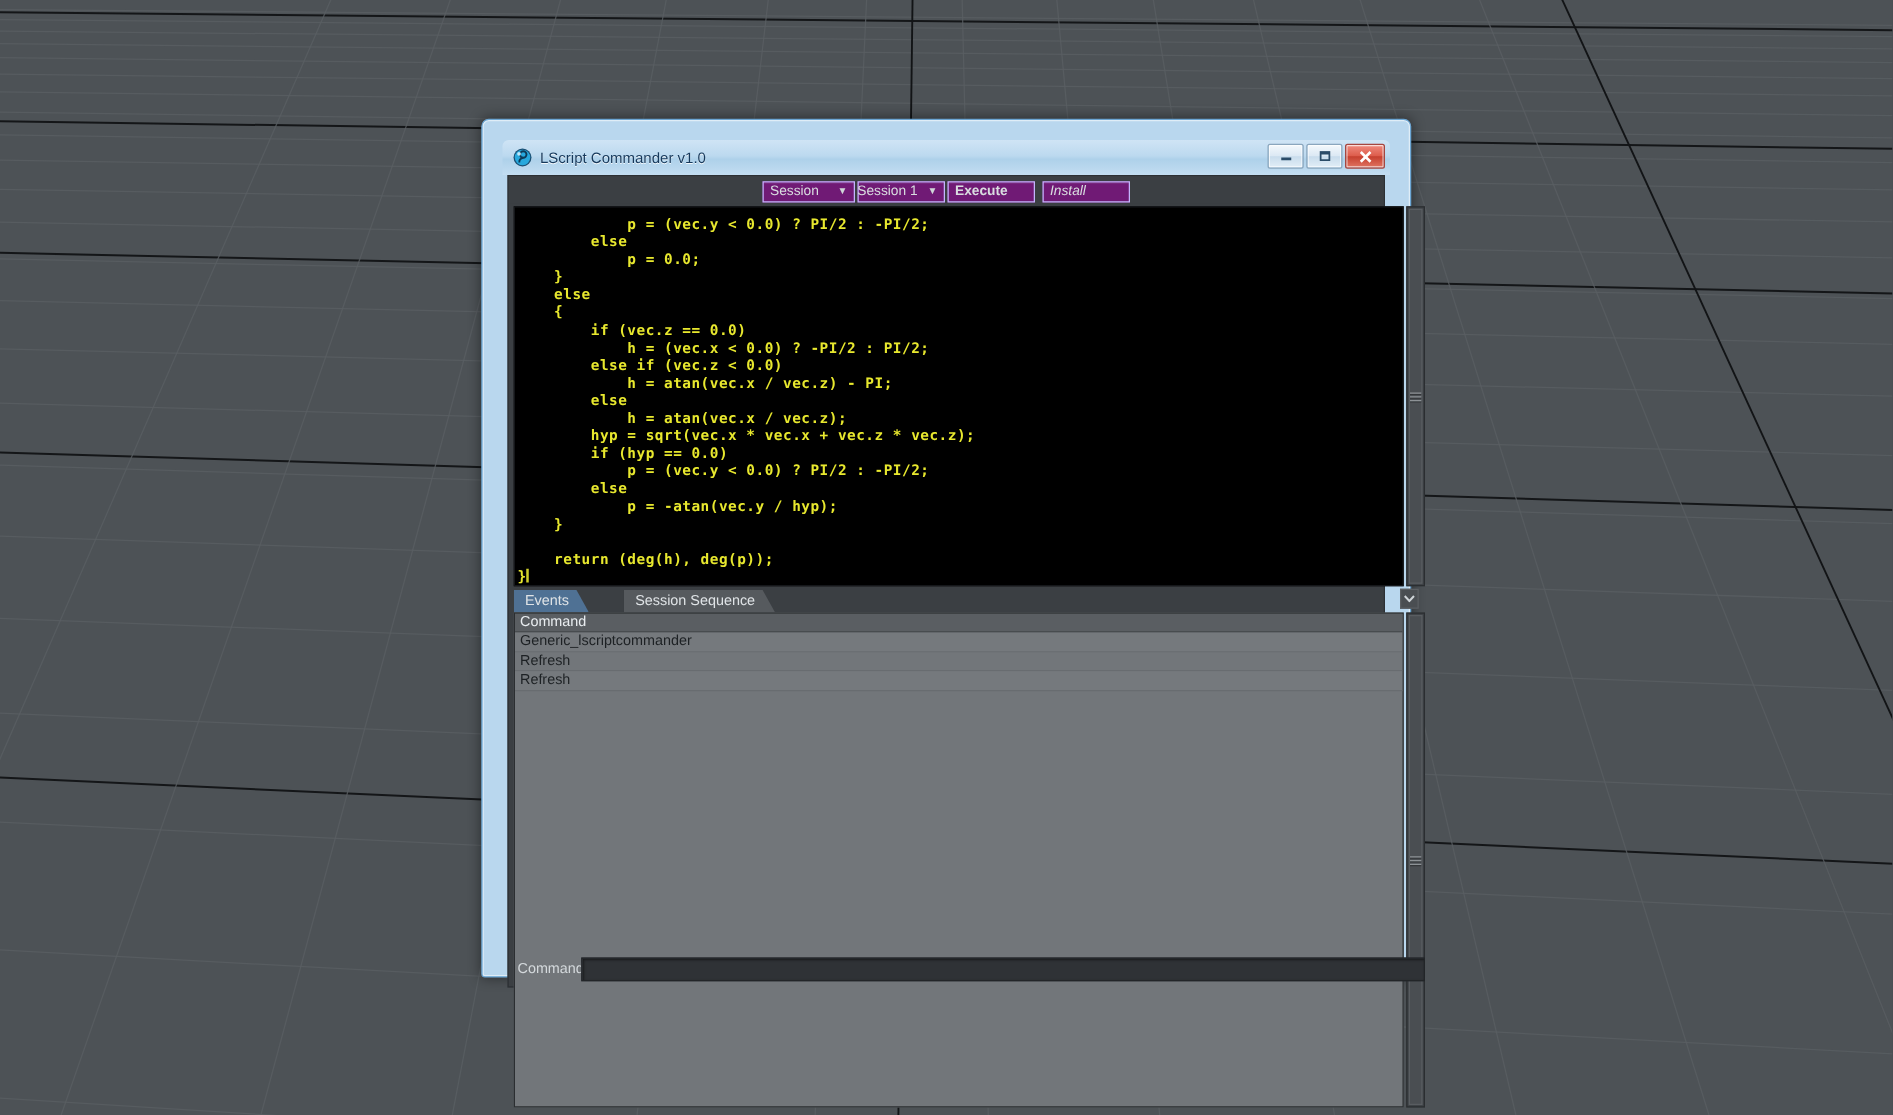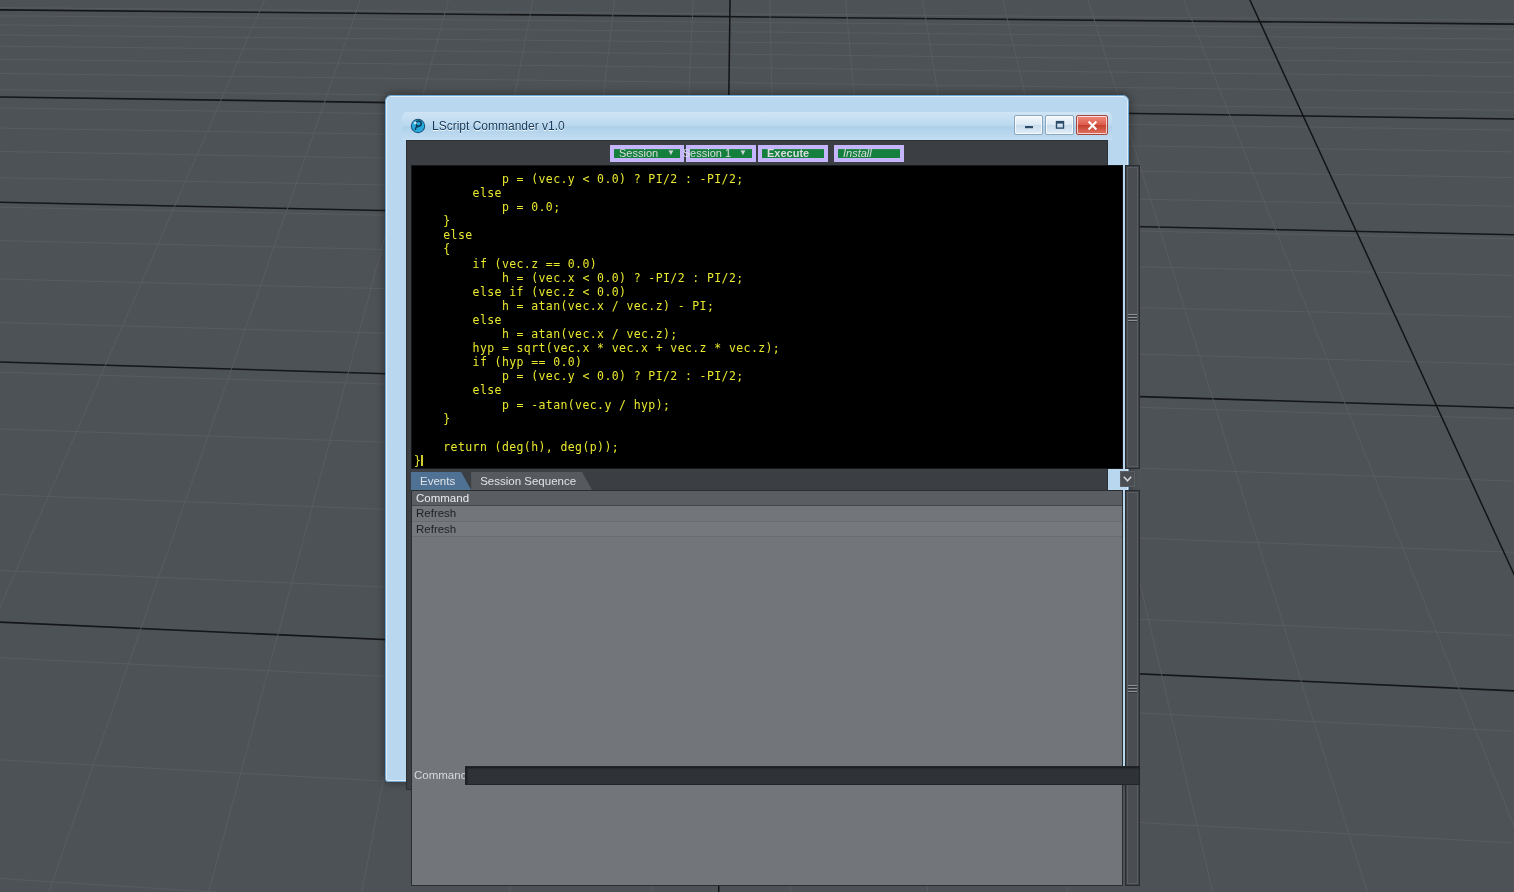--- a/index.html
+++ b/index.html
@@ -71,42 +71,43 @@
   
   #toolbar {
     height: 22px;
     display: flex; align-items: center; justify-content: center;
     gap: 2px;
     background: #3b3f43;
     padding-top: 2px;
   }
   .tb-ctl {
     height: 17px;
-    background: #15803d;
-    border: 4px solid #c4b5fd;
+    background: #701a75;
+    border: 1px solid #c4b5fd;
     color: #d9dde0;
     font-size: 11px;
     display: flex; align-items: center;
     padding: 0 5px;
     white-space: nowrap;
     box-shadow: inset 0 1px 0 rgba(255,255,255,.08);
   }
   .tb-ctl.select { justify-content: space-between; }
   .tb-ctl .arrow { margin-left: 8px; font-size: 8px; line-height:1; color:#cfd4d8; }
   #tb-session { width: 74px; }
   #tb-session1 { width: 70px; justify-content: flex-end; }
   #tb-execute { width: 70px; font-weight: bold; }
   #tb-install { width: 70px; margin-left: 4px; font-style: italic; }
 
   
   #editor-wrap {
     position: absolute;
     left: 4px; top: 24px;
     width: 729px; height: 304px;
     display: flex;
+    font-weight: bold;
   }
   #editor {
     flex: 1;
     background: #000;
     border: 1px solid #15171a;
     overflow: hidden;
     position: relative;
   }
   #code {
     font-family: "DejaVu Sans Mono", monospace;
@@ -149,20 +150,21 @@
     color:#c9ced2; font-size:9px;
   }
 
   
   #tabs {
     position: absolute;
     left: 4px; top: 331px;
     height: 18px;
     display: flex;
     align-items: flex-end;
+    gap: 28px;
   }
   .tab {
     height: 18px;
     font-size: 11.5px;
     color: #dfe3e6;
     display: flex; align-items: center;
     padding: 0 16px 0 9px;
     position: relative;
     white-space: nowrap;
   }
@@ -396,20 +398,23 @@
         <span class="bg"></span>
         <span class="lbl">Session Sequence</span>
       </div>
     </div>
 
     <div id="list-wrap">
       <div id="list">
         <div class="lst-head">
           <span>Command</span>
         </div>
+        <div class="lst-row">
+          <span>Generic_lscriptcommander</span>
+        </div>
         <div class="lst-row alt">
           <span>Refresh</span>
         </div>
         <div class="lst-row">
           <span>Refresh</span>
         </div>
       </div>
       <div class="sbar">
         <div class="sthumb" style="top:1px; bottom:1px;">
           <span class="grip">

